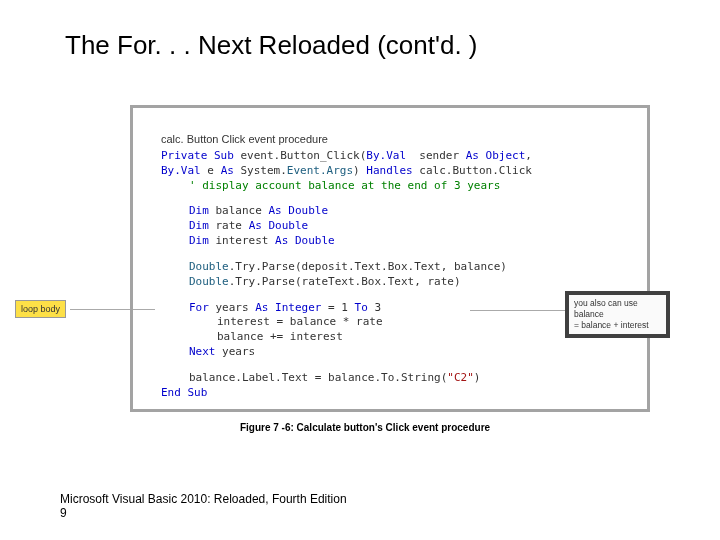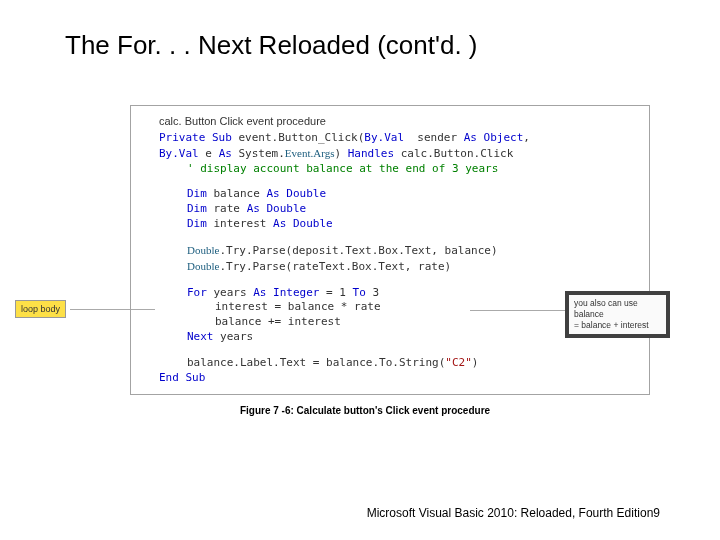--- a/index.html
+++ b/index.html
@@ -20,57 +20,58 @@
     color: #000;
     margin-bottom: 18px;
     text-align: left;
     padding-left: 5px;
   }
   .figure-area {
     position: relative;
     margin-left: 10px;
   }
   .code-box {
-    border: 1px solid #a3a3a3;
-    padding: 8px 10px 8px 28px;
+    border: 3px solid #a3a3a3;
+    padding: 24px 10px 8px 28px;
     font-family: "Lucida Console", Consolas, monospace;
     font-size: 11px;
     line-height: 1.35;
     position: relative;
     margin-left: 60px;
     width: 520px;
     min-height: 290px;
     margin-top: 44px;
   }
   .code-header {
     color: #333;
     font-family: Arial, sans-serif;
     font-size: 11px;
     margin-bottom: 2px;
   }
   .kw { color: #0000cc; }
-  .cls { color: #206080; font-family: Liberation Serif, serif; }
+  .cls { color: #206080; }
   .cmnt { color: #008000; }
   .txt { color: #333; }
   .caption {
     text-align: center;
     font-weight: bold;
     font-size: 10px;
     margin-top: 10px;
     color: #000;
   }
   .footer {
     position: absolute;
     bottom: 20px;
     left: 60px;
     right: 60px;
     display: flex;
-    justify-content: flex-end;
+    justify-content: space-between;
     font-size: 12px;
     color: #000;
+    flex-direction: column;
   }
   .callout-left {
     position: absolute;
     left: -55px;
     top: 195px;
     border: 1px solid #999;
     background: #fde047;
     font-size: 9px;
     padding: 3px 5px;
     color: #333;

